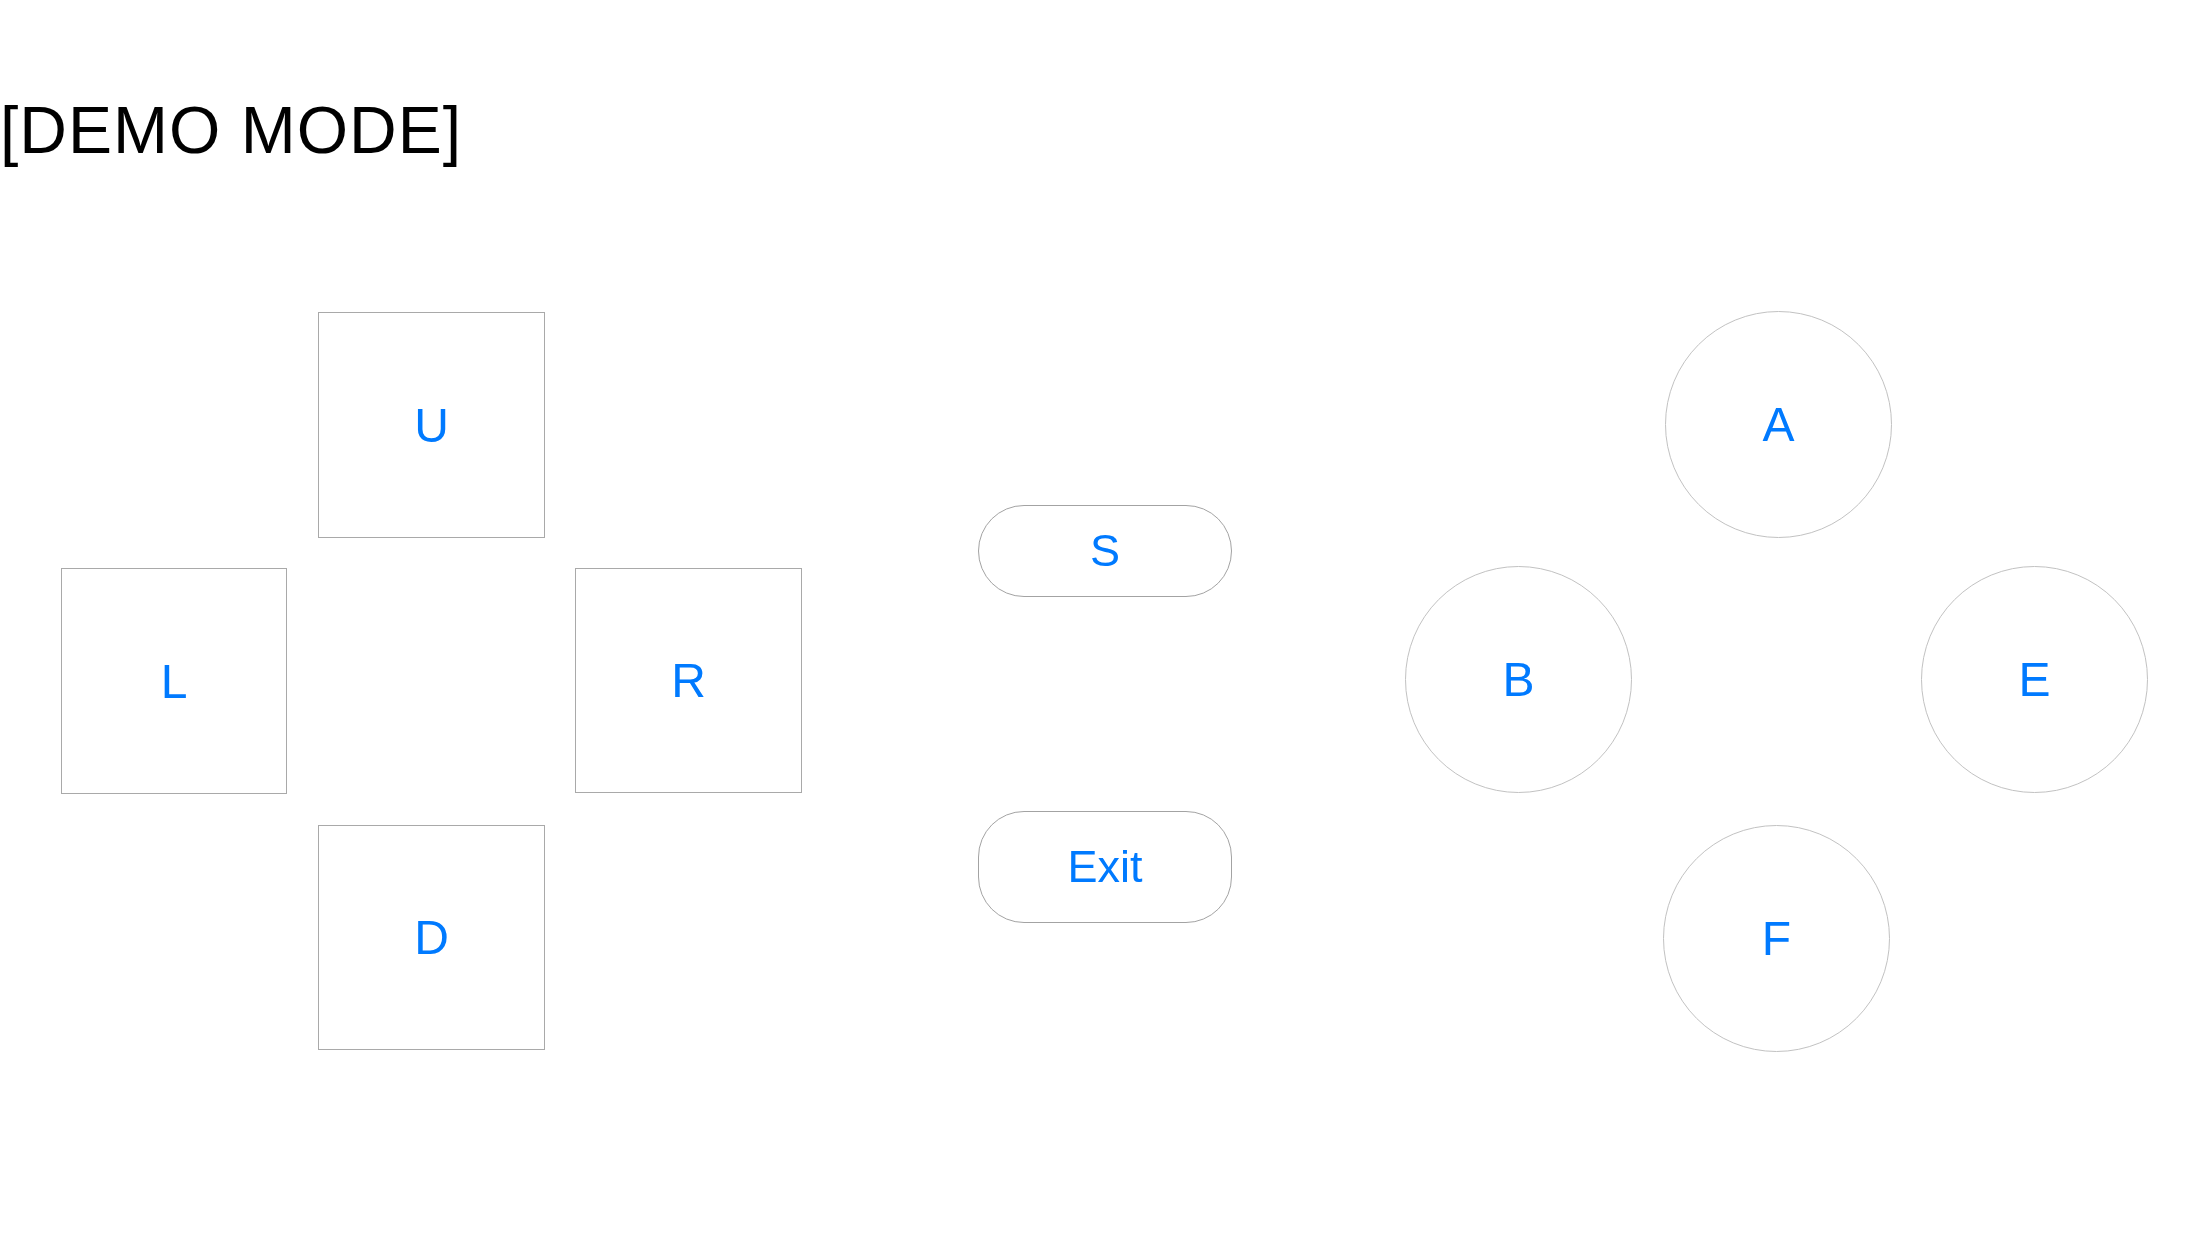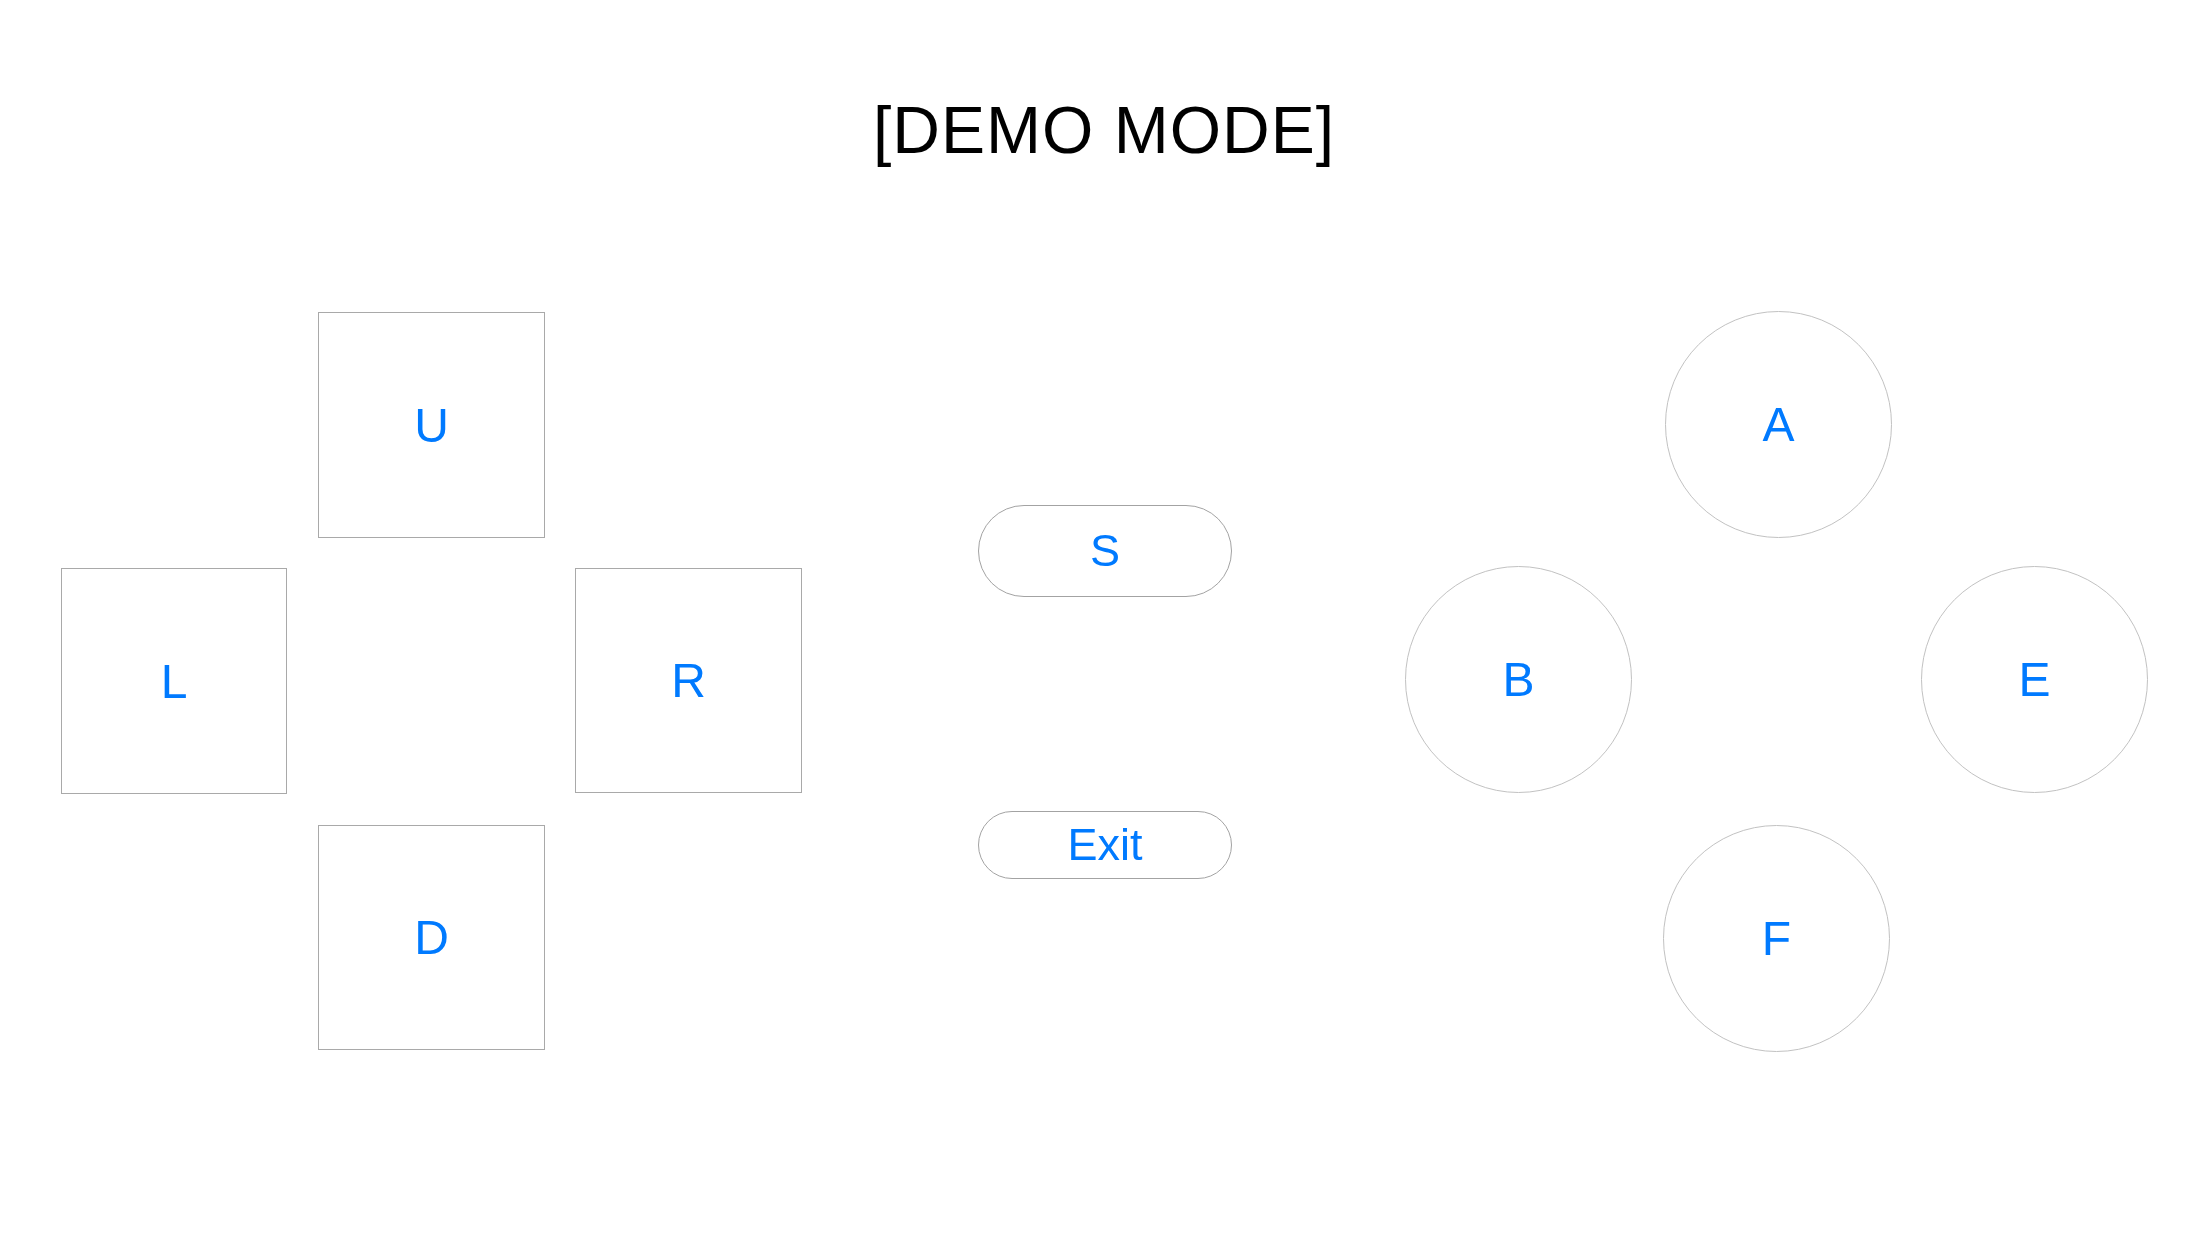--- a/index.html
+++ b/index.html
@@ -13,21 +13,20 @@
     width: 2208px;
     height: 1242px;
     background: #ffffff;
     overflow: hidden;
   }
   .page-title {
     position: absolute;
     left: 0;
     top: 92px;
     width: 100%;
-    text-align: center;
     font-size: 66px;
     font-weight: 400;
     color: #000000;
     letter-spacing: 1px;
     -webkit-user-select: none;
     user-select: none;
   }
   .ctl {
     position: absolute;
     display: flex;
@@ -51,21 +50,21 @@
   .sq-left  { left:  61px; top: 568px; width: 226px; height: 226px; }
   .sq-right { left: 575px; top: 568px; width: 227px; height: 225px; }
   .sq-down  { left: 318px; top: 825px; width: 227px; height: 225px; }
   
   .pill {
     border: 1px solid #A3A3A3;
     border-radius: 46px;
     font-size: 45px;
   }
   .pill-s    { left: 978px; top: 505px; width: 254px; height: 92px; }
-  .pill-exit { left: 978px; top: 811px; width: 254px; height: 68px; }
+  .pill-exit { left: 978px; top: 811px; width: 254px; height: 112px; }
   
   .circ {
     border: 1px solid #C2C2C2;
     border-radius: 50%;
     width: 227px;
     height: 227px;
   }
   .circ-a { left: 1665px; top: 311px; }
   .circ-b { left: 1405px; top: 566px; }
   .circ-e { left: 1921px; top: 566px; }

